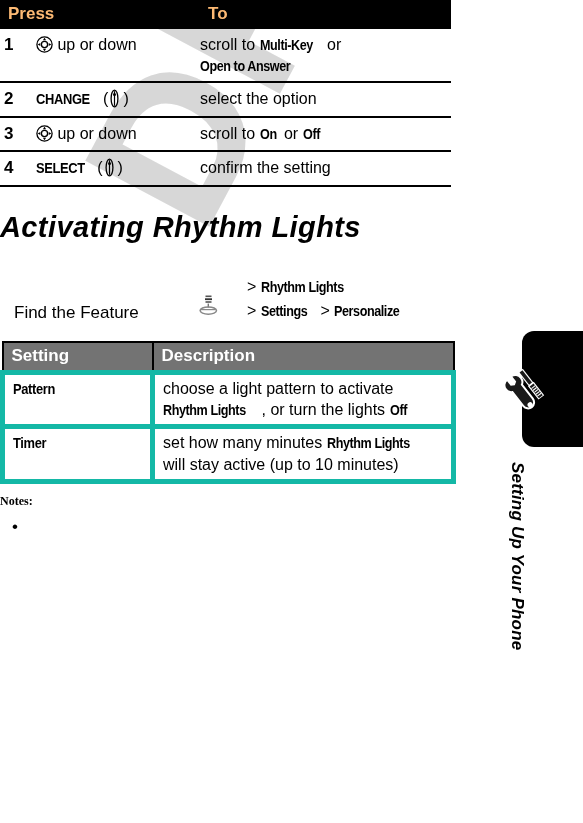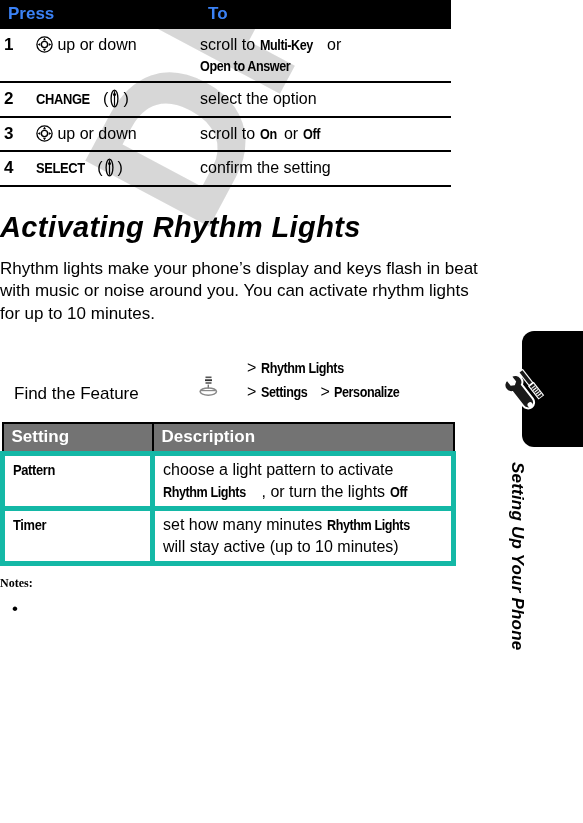--- a/index.html
+++ b/index.html
@@ -49,21 +49,21 @@
   }
 
   
   table.man {
     border-collapse: collapse;
     width: 451px;
     table-layout: fixed;
   }
   table.man th {
     background: #000;
-    color: #3b82f6;
+    color: #fdba74;
     font-size: 17px;
     font-weight: bold;
     text-align: left;
     padding: 4px 0 5px 8px;
     letter-spacing: 0px;
   }
   table.press col.c1 { width: 28px; }
   table.press col.c2 { width: 172px; }
   table.press col.c3 { width: 251px; }
 
@@ -334,21 +334,20 @@
             </svg>
           </span><span>)</span>
         </td>
         <td>confirm the setting</td>
       </tr>
     </tbody>
   </table>
 
   <h1 class="sect">Activating Rhythm Lights</h1>
 
-  <p class="body">Rhythm lights make your phone’s display and keys flash in beat with music or noise around you. You can activate rhythm lights for up to 10 minutes.</p>
 
   <div class="fff">
     <div class="fff-label">Find the Feature</div>
     <div class="fff-icon">
       <svg width="26" height="24" viewBox="0 0 26 24">
         <rect x="10.5" y="1.5" width="6" height="1.6" fill="#555"></rect>
         <rect x="10" y="4.3" width="7" height="1.8" fill="#333"></rect>
         <rect x="10.5" y="7.2" width="6" height="1.6" fill="#555"></rect>
         <rect x="12.6" y="9.6" width="1.4" height="4" fill="#777"></rect>
         <ellipse cx="13.3" cy="16.6" rx="8.2" ry="3.6" fill="none" stroke="#888" stroke-width="1.5"></ellipse>

